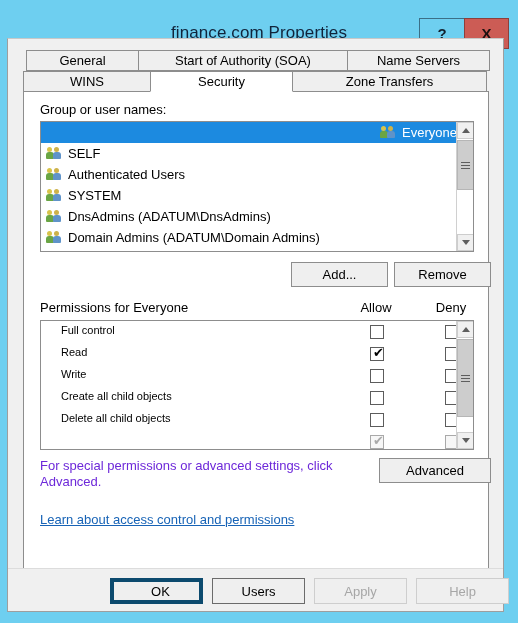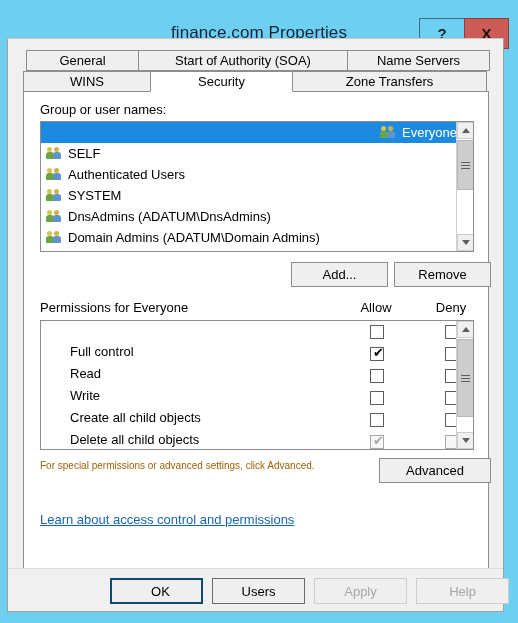--- a/index.html
+++ b/index.html
@@ -176,42 +176,41 @@
 
   .permbox{
     position:absolute;left:16px;top:228px;
     width:434px;height:130px;
     background:#ffffff;border:1px solid #8d8d8d;
     box-sizing:border-box;overflow:hidden;
   }
   .perm-rows{position:absolute;left:0;top:0;width:416px;}
   .perm-row{height:22px;position:relative;}
   .perm-name{
-    position:absolute;left:29px;top:3px;font-size:13px;color:#000;
+    position:absolute;left:20px;top:3px;font-size:11px;color:#000;
     white-space:nowrap;
-    margin-top:20px;
   }
   .perm-row.dim .perm-name{color:#2b2b2b;}
   .cbx{
     position:absolute;top:4px;width:14px;height:14px;
     border:1px solid #5c5c5c;background:#ffffff;box-sizing:border-box;
   }
   .cbx.allow{left:329px;}
   .cbx.deny{left:404px;}
   .cbx.disabled{border-color:#a9a9a9;background:#f7f7f7;}
   .check{
     position:absolute;left:2px;top:-2px;
     font-size:13px;line-height:14px;color:#000;
   }
   .check.gray{color:#a9a9a9;}
 
   
   .adv-note{
     position:absolute;left:16px;top:366px;width:320px;
-    font-size:10px;color:#a16207;line-height:16px;
+    font-size:13px;color:#6d28d9;line-height:16px;
   }
   .btn-advanced{left:355px;top:366px;width:112px;height:25px;}
 
   
   .hyperlink{
     position:absolute;left:16px;top:420px;
     font-size:13px;color:#1763b6;text-decoration:underline;
     cursor:pointer;
   }
 
@@ -220,21 +219,21 @@
     position:absolute;left:0;bottom:0;width:495px;height:43px;
     background:#f0f0f0;border-top:1px solid #dcdcdc;
     box-sizing:border-box;
   }
   .bb{
     position:absolute;top:9px;height:26px;width:93px;
     background:#efefef;border:1px solid #a0a0a0;
     box-sizing:border-box;font-size:13px;color:#000;
     display:flex;align-items:center;justify-content:center;
   }
-  .bb-ok{left:102px;border:2px solid #0c4a6e;padding-left:8px;}
+  .bb-ok{left:102px;border:4px solid #0c4a6e;padding-left:8px;}
   .bb-cancel{left:204px;border:1px solid #6b6b6b;}
   .bb-apply{left:306px;color:#a6a6a6;border:1px solid #cecece;}
   .bb-help{left:408px;color:#a6a6a6;border:1px solid #cecece;}
 </style>
 </head>
 <body>
 
 <div class="window">
 
   <div class="titlebar">

